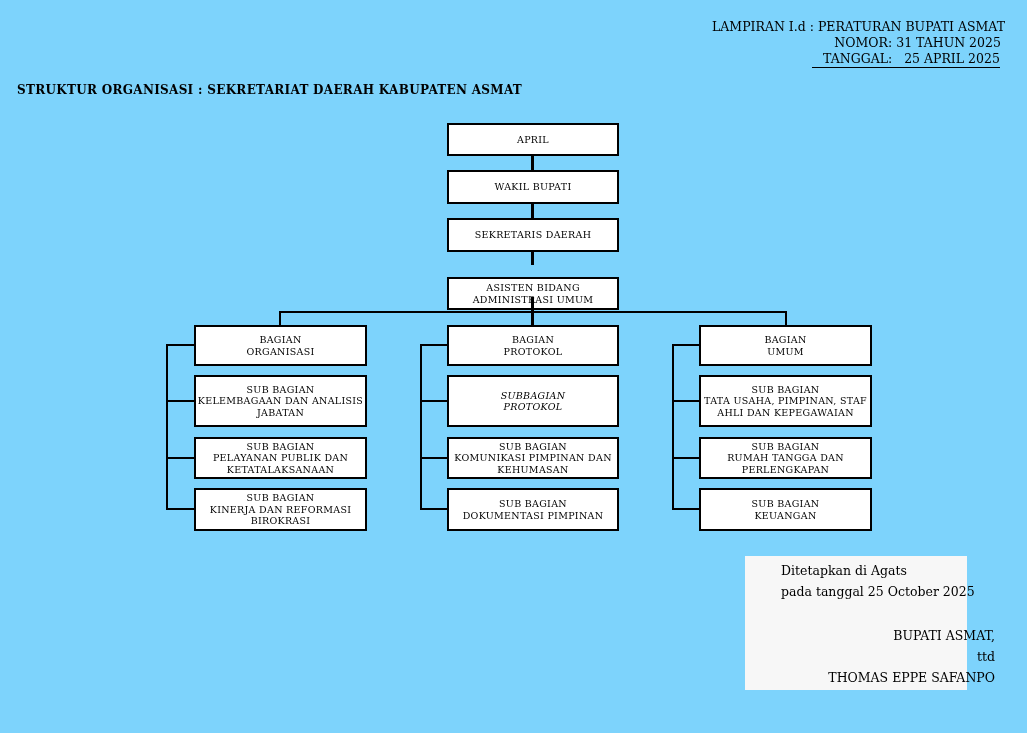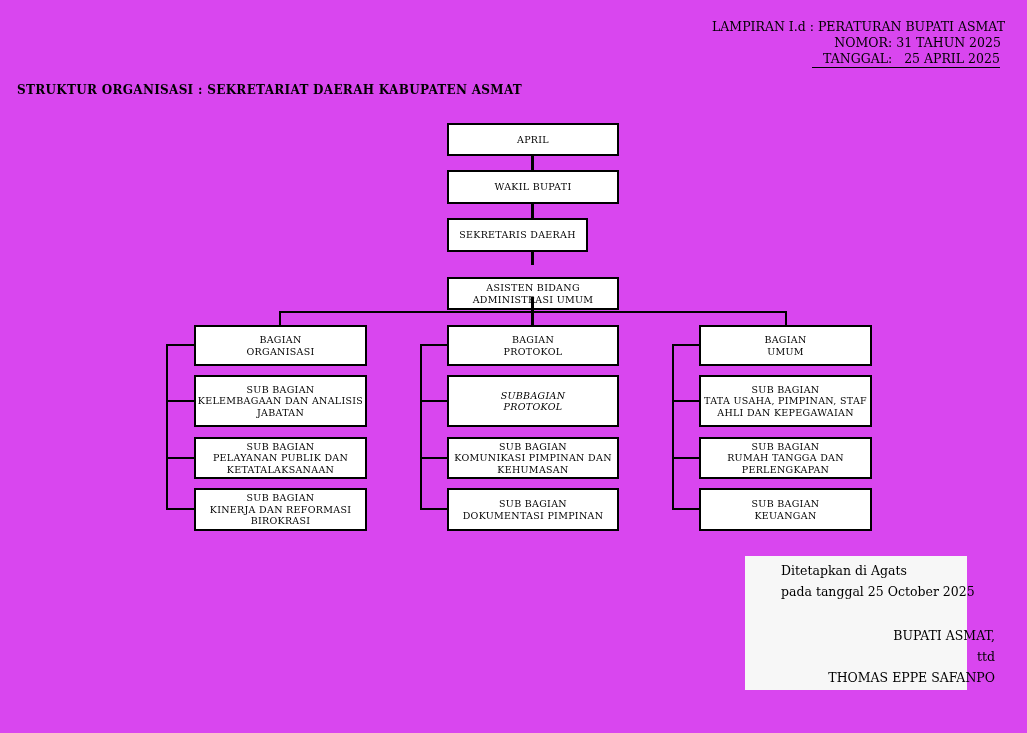--- a/index.html
+++ b/index.html
@@ -1,19 +1,19 @@
 <!DOCTYPE html>
 <html><head>
 <meta charset="utf-8">
 <style>
   html,body { margin:0; padding:0; background:#e8e8e8; }
   .page {
     position:relative;
     width:1027px; height:733px;
-    background:#d946ef;
+    background:#7dd3fc;
     font-family:"DejaVu Serif","Liberation Serif",serif;
     color:#000000;
     overflow:hidden;
   }
   
   .lampiran { position:absolute; top:19px; left:712px; font-size:12.5px; line-height:16px; }
   .lampiran-row { white-space:pre; }
   .lampiran-indent { margin-left:100px; width:fit-content;text-align:right; }
   .hdr-label { display:inline-block; width:76px; }
   .underlined { border-bottom:1.5px solid #000; }
@@ -55,21 +55,21 @@
   </div>
 
   <div class="doc-title">STRUKTUR ORGANISASI : SEKRETARIAT DAERAH KABUPATEN ASMAT</div>
 
   <div class="box" style="left:447px; top:123px; width:172px; height:33px;">
     <span>APRIL</span>
   </div>
   <div class="box" style="left:447px; top:170px; width:172px; height:34px;">
     <span>WAKIL BUPATI</span>
   </div>
-  <div class="box" style="left:447px; top:218px; width:141px; height:34px;">
+  <div class="box" style="left:447px; top:218px; width:172px; height:34px;">
     <span>SEKRETARIS DAERAH</span>
   </div>
   <div class="box" style="left:447px; top:277px; width:172px; height:33px;">
     <span>ASISTEN BIDANG
 ADMINISTRASI UMUM</span>
   </div>
 
   <div class="line" style="left:531px; top:156px; width:3px; height:14px;"></div>
   <div class="line" style="left:531px; top:204px; width:3px; height:14px;"></div>
   <div class="line" style="left:531px; top:252px; width:3px; height:13px;"></div>

